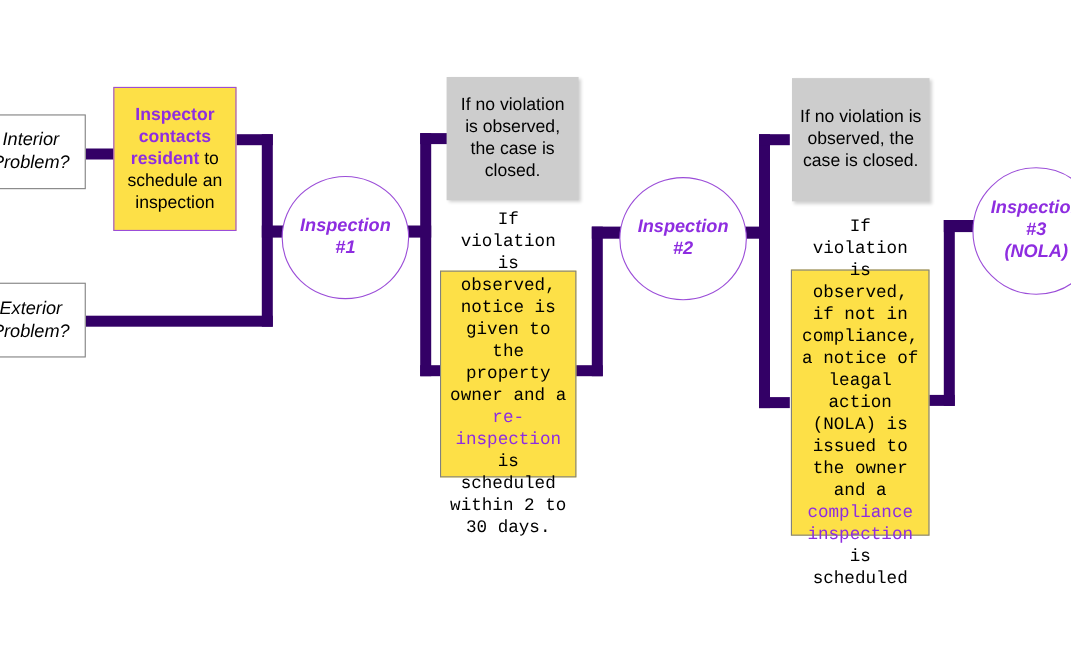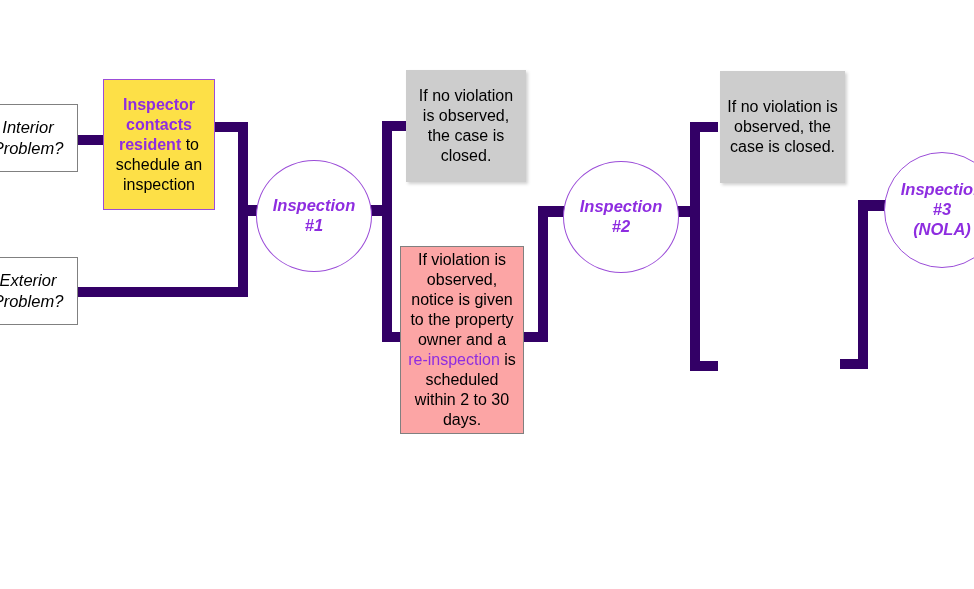--- a/index.html
+++ b/index.html
@@ -45,23 +45,24 @@
   }
 
   .box-gray {
     background: #cdcdcd;
     border: none;
     font-size: 16px;
     box-shadow: 2px 2px 3px rgba(0,0,0,0.18);
   }
 
   .box-note {
-    background: #fca5a5;
+    background: #fde047;
     border: 1.5px solid #808080;
     font-size: 16px;
+    font-family: Liberation Mono, monospace;
   }
 
   .node .inner {
     padding: 2px 7px;
     width: 100%;
   }
 
   .hl { color: #8E2DE0; font-weight: bold; }
   .hl-plain { color: #8E2DE0; font-weight: normal; }
 
@@ -156,20 +157,25 @@
     <div>
       <div>Inspection</div>
       <div>#2</div>
     </div>
   </div>
 
   <div class="node box-gray" style="left:720px; top:71px; width:125px; height:112px;">
     <div class="inner">If no violation is observed, the case is closed.</div>
   </div>
 
+  <div class="node box-note" style="left:719px; top:245px; width:126px; height:242px;">
+    <div class="inner">
+      <span>If violation is observed, if not in compliance, a notice of leagal action (NOLA) is issued to the owner and a </span><span class="hl-plain">compliance inspection</span><span> is scheduled</span>
+    </div>
+  </div>
 
   <div class="ellipse" style="left:884px; top:152px; width:116px; height:116px;">
     <div>
       <div>Inspection</div>
       <div>#3</div>
       <div>(NOLA)</div>
     </div>
   </div>
 
 </div>

